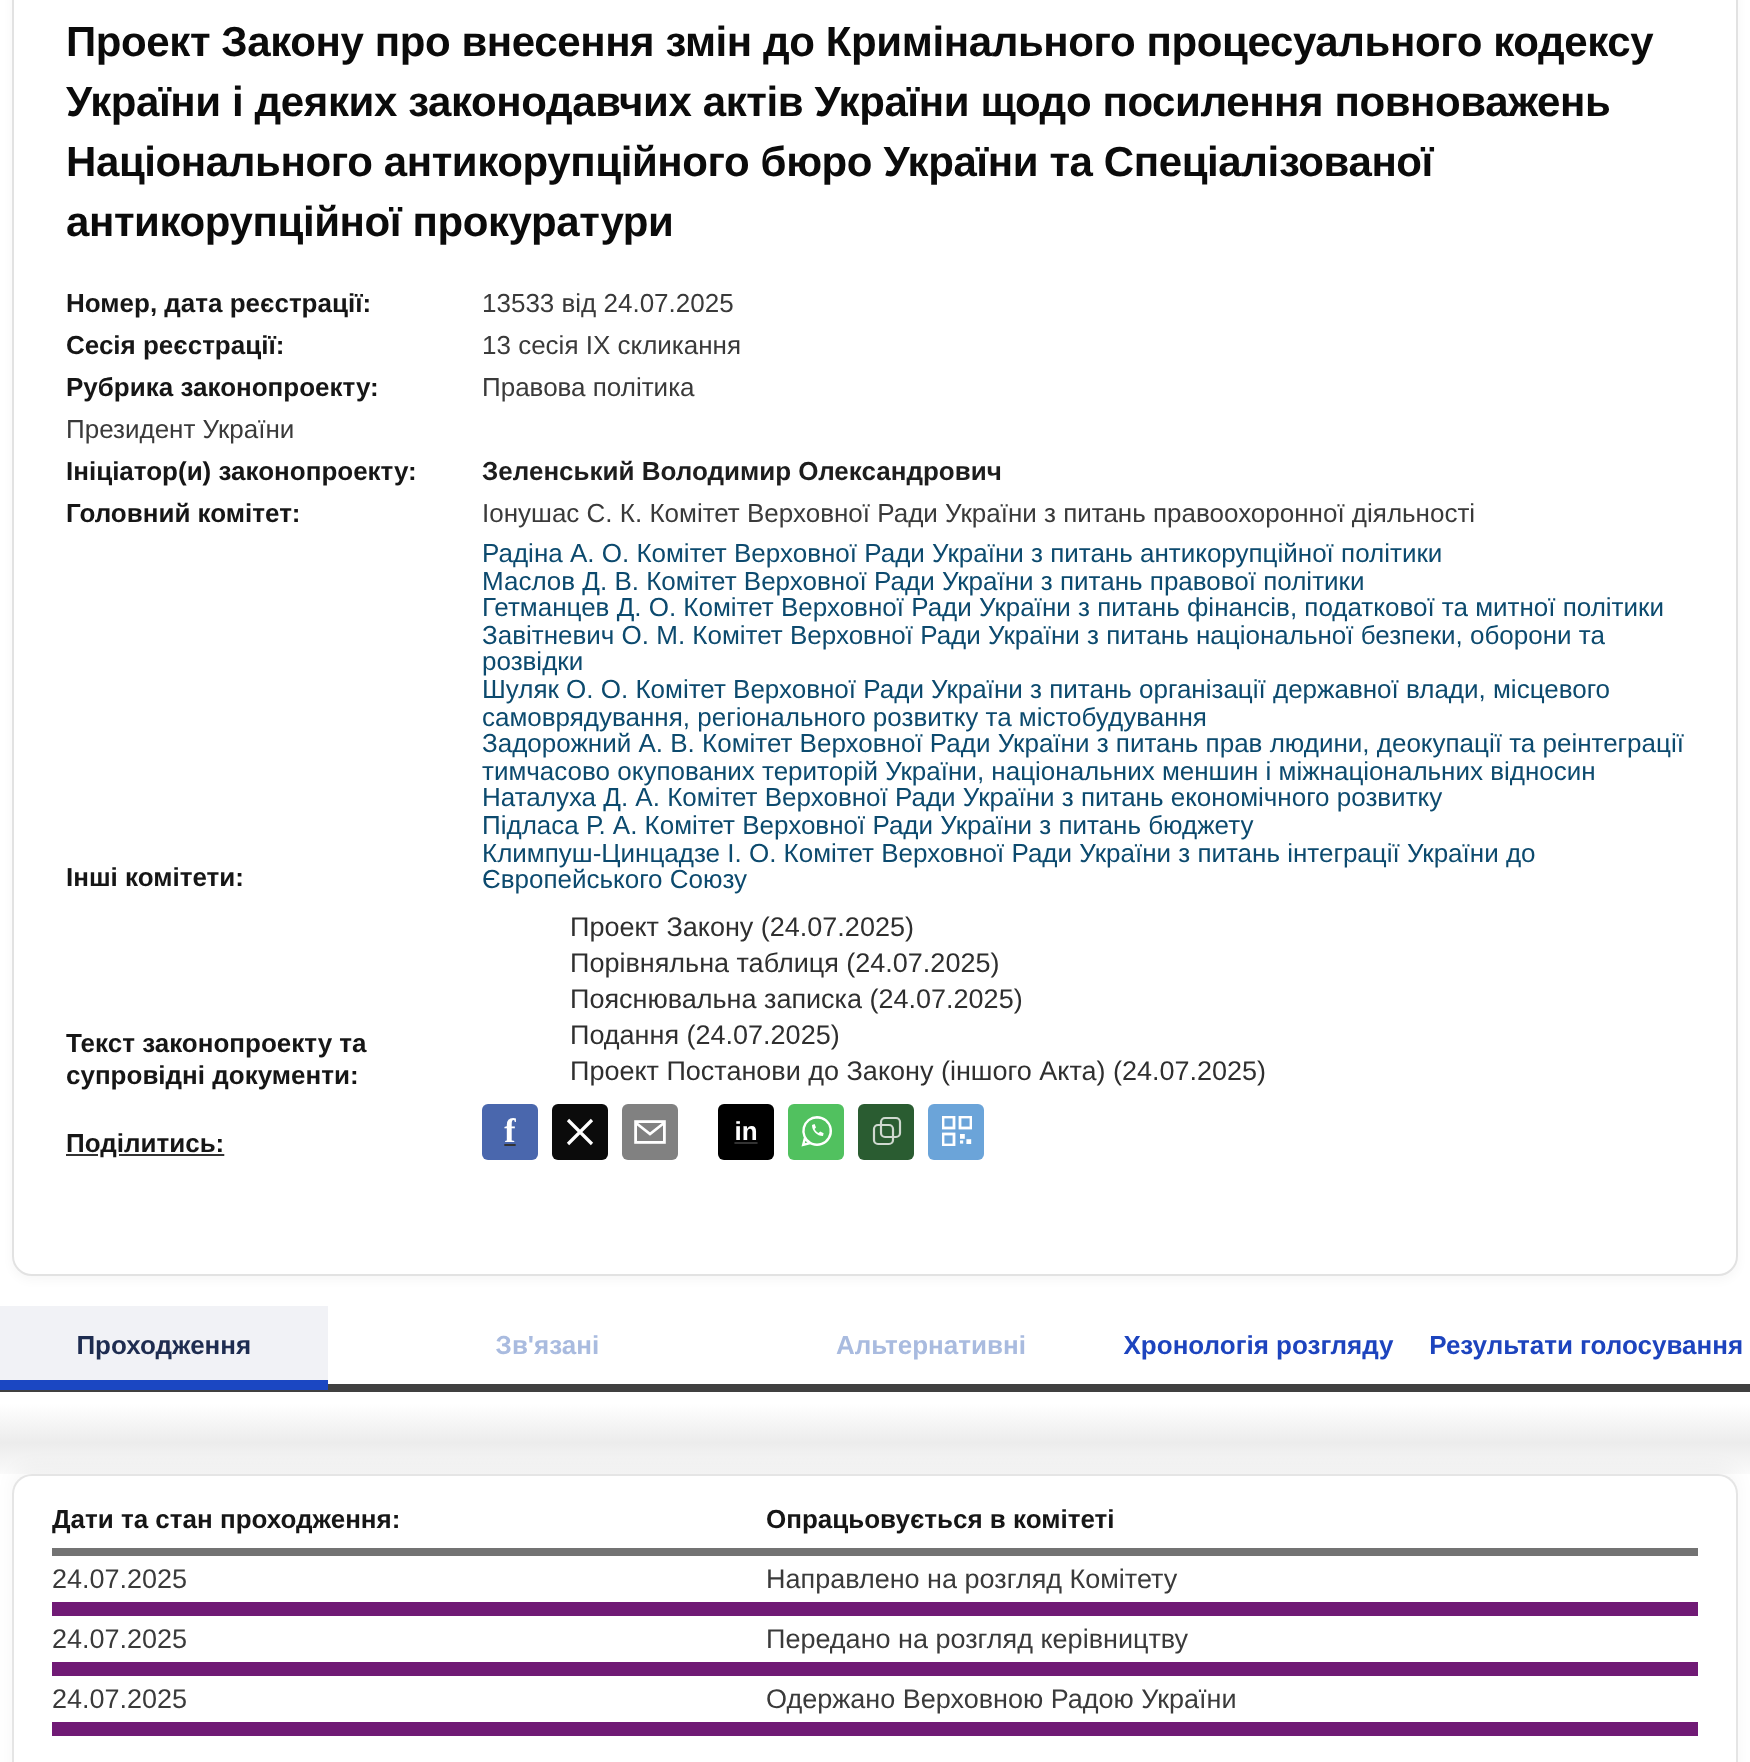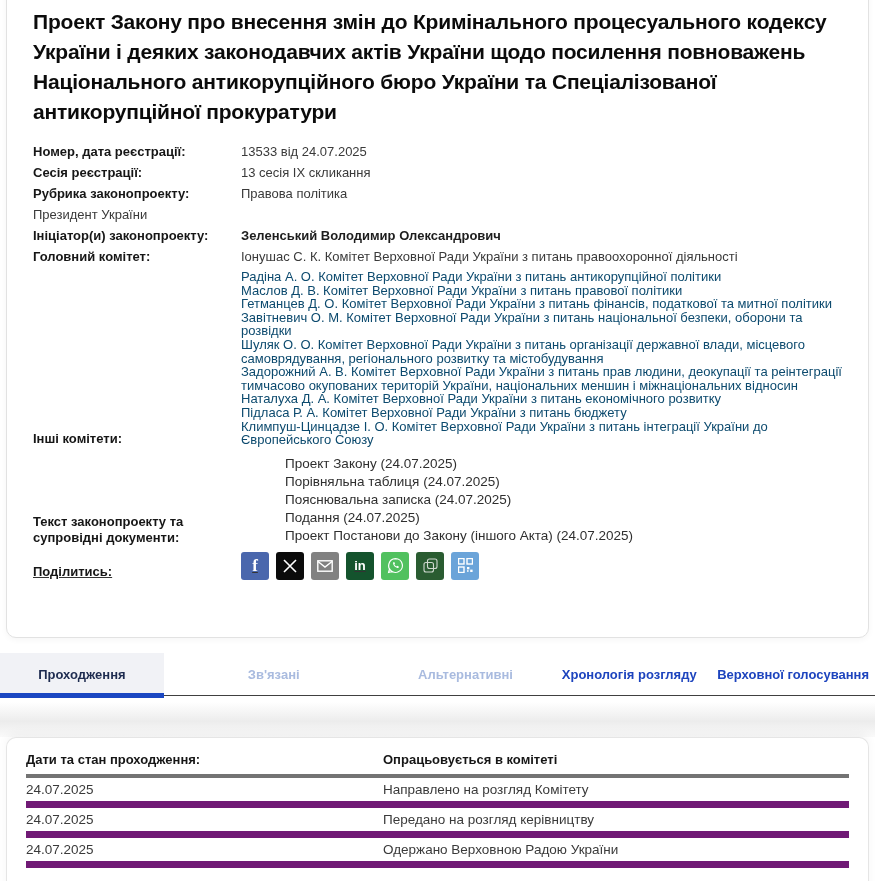--- a/index.html
+++ b/index.html
@@ -33,21 +33,21 @@
   .share-btn {
     width: 28px; height: 28px; border-radius: 3px; display: flex;
     align-items: center; justify-content: center; cursor: pointer;
     color: #fff; font-weight: bold; font-size: 14px;
   }
   .share-btn svg { display: block; }
 
   
   .tabs {
     position: absolute; left: 0; top: 653px; width: 875px; height: 43px;
-    display: flex; border-bottom: 1px solid #404040;
+    display: flex; border-bottom: 4px solid #404040;
   }
   .tab {
     flex: 1; display: flex; align-items: center; justify-content: center;
     font-size: 13px; font-weight: bold; cursor: pointer; position: relative;
   }
   .tab.active { background: #f1f2f6; color: #1e2c50; }
   .tab.active::after {
     content: ""; position: absolute; left: 0; right: 0; bottom: -3px;
     height: 5px; background: #1b47c2;
   }
@@ -151,21 +151,21 @@
         </span>
       </div>
       <div class="share-btn" style="background-color: rgb(129, 129, 129);">
         <span>
           <svg width="16" height="12" viewBox="0 0 16 12">
               <rect x="0.8" y="0.8" width="14.4" height="10.4" fill="none" stroke="#fff" stroke-width="1.4"></rect>
               <path d="M1 1.5 L8 7 L15 1.5" fill="none" stroke="#fff" stroke-width="1.4"></path>
             </svg>
         </span>
       </div>
-      <div class="share-btn" style="background-color: #14532d;">
+      <div class="share-btn" style="background-color: #000000; margin-left: 13px;">
         <span style="font-size:13px;">in</span>
       </div>
       <div class="share-btn" style="background-color: rgb(81, 193, 95);">
         <span>
           <svg width="17" height="17" viewBox="0 0 17 17">
               <path d="M8.5 1.6 a6.9 6.9 0 1 1 -6 10.3 L1.6 15.4 L5.2 14.5 a6.9 6.9 0 0 1 3.3 -12.9z" fill="none" stroke="#fff" stroke-width="1.2"></path>
               <path d="M6 5.5 c0 3 2.5 5.5 5.5 5.5 l0.3 -1.4 -1.7 -0.8 -0.8 0.7 c-1 -0.5 -1.6 -1.2 -2 -2 l0.7 -0.8 -0.7 -1.7z" fill="#fff"></path>
             </svg>
         </span>
       </div>
@@ -201,21 +201,21 @@
   <div class="tab disabled">
     <span>Зв'язані</span>
   </div>
   <div class="tab disabled">
     <span>Альтернативні</span>
   </div>
   <div class="tab link">
     <span>Хронологія розгляду</span>
   </div>
   <div class="tab link">
-    <span>Верховної голосування</span>
+    <span>Результати голосування</span>
   </div>
 </div>
 
 <div class="shadow-band"></div>
 
 <div class="table-card">
   <div class="t-row t-header">
     <div class="t-col t-col1">Дати та стан проходження:</div>
     <div class="t-col t-col2">Опрацьовується в комітеті</div>
   </div>

